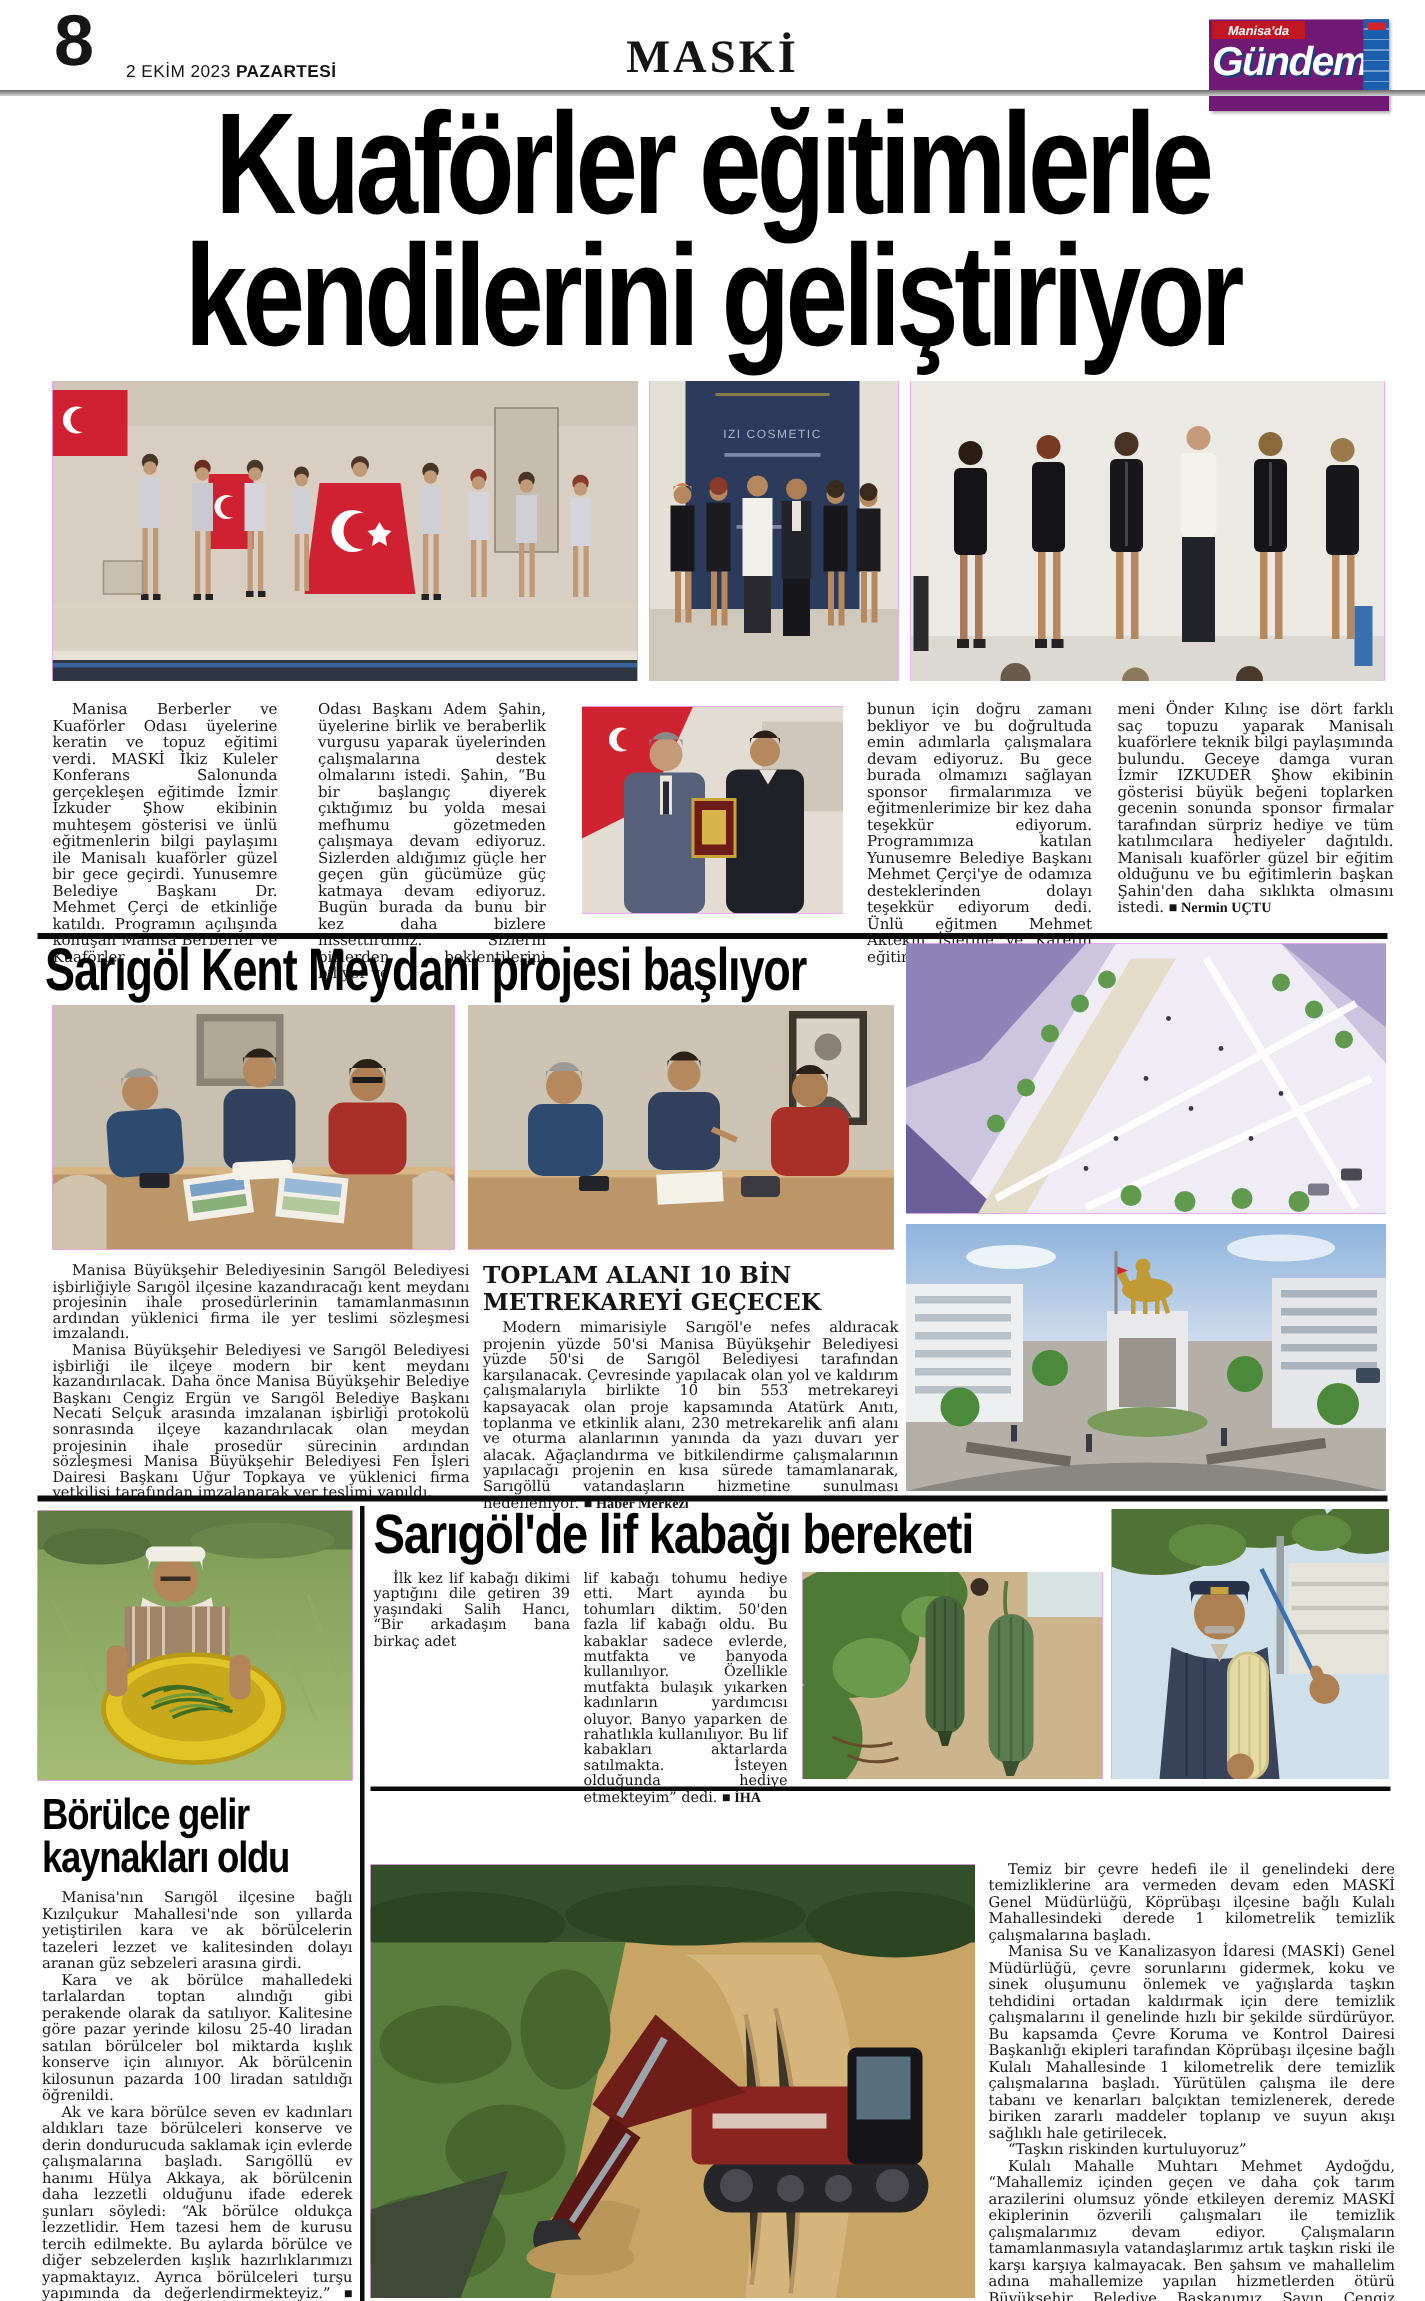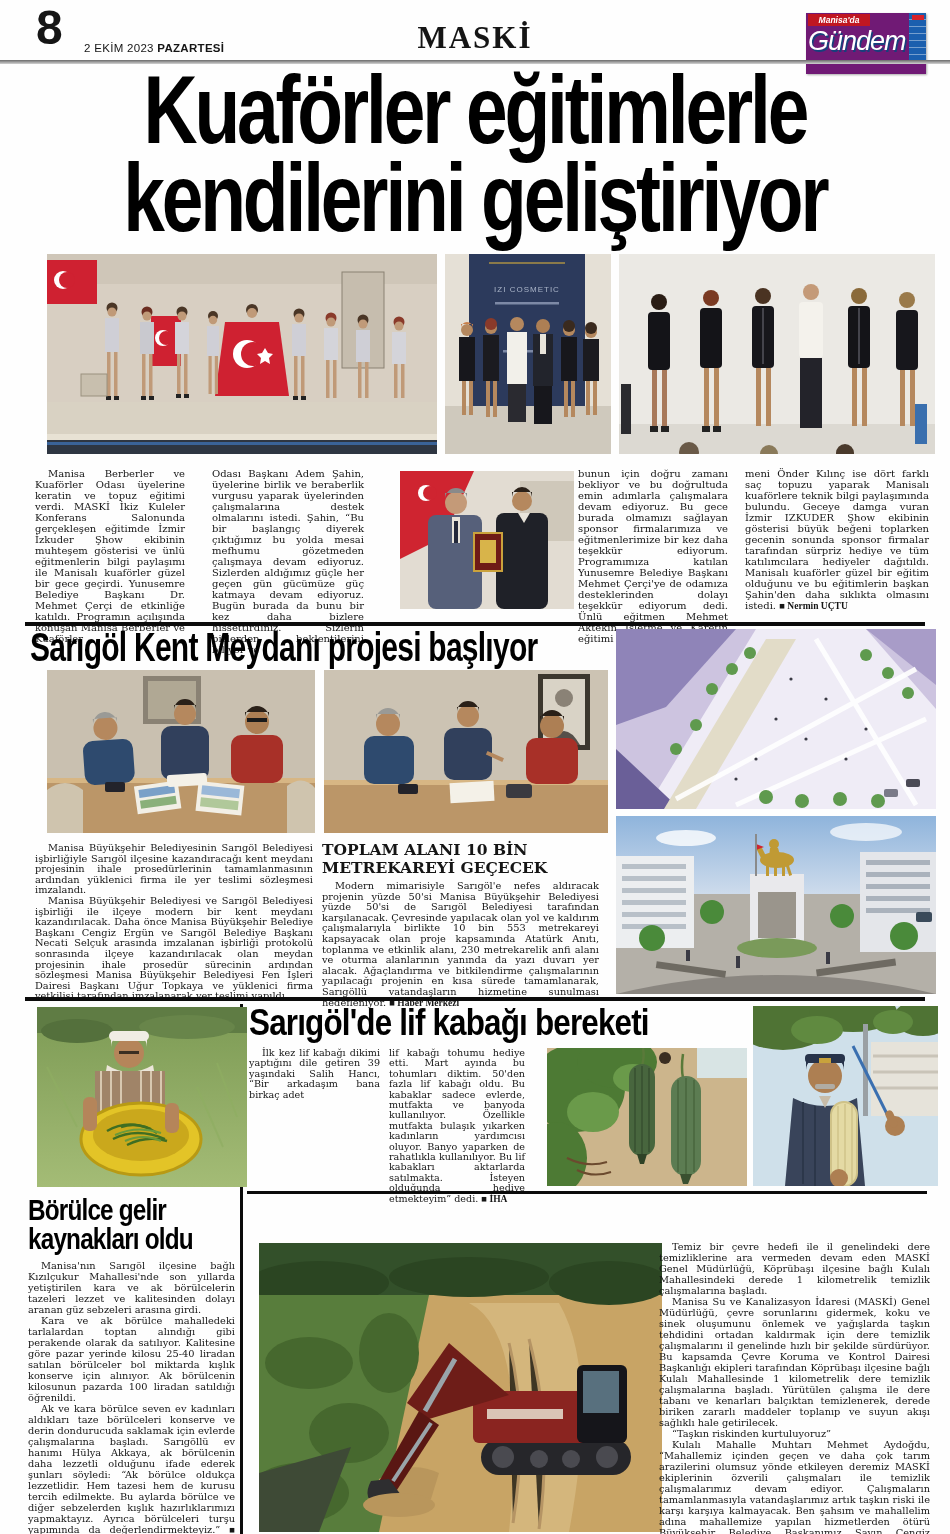--- a/index.html
+++ b/index.html
@@ -14,33 +14,33 @@
   
   #hdr-num{left:36px;top:2px;font-family:"Liberation Sans",sans-serif;font-weight:bold;font-size:48px;line-height:52px;}
   #hdr-date{left:84px;top:42px;font-family:"Liberation Sans",sans-serif;font-size:11.5px;letter-spacing:.3px;}
   #hdr-date .dt-day{font-weight:bold;}
   #hdr-section{left:0;right:0;top:20px;text-align:center;font-family:"Liberation Serif",serif;
                font-weight:bold;font-size:31px;letter-spacing:2px;}
   #hdr-logo{left:806px;top:13px;width:120px;height:61px;background:#701a75;box-shadow:1px 1px 2px #00000055;}
   #logo-tag{position:absolute;left:2px;top:1px;width:62px;height:12px;background:#c01722;color:#fff;
             font-family:"Liberation Sans",sans-serif;font-style:italic;font-weight:bold;font-size:8.5px;
             line-height:12px;text-align:center;}
-  #logo-name{position:absolute;left:2px;top:12px;font-family:"Liberation Sans",sans-serif;font-weight:normal;
+  #logo-name{position:absolute;left:2px;top:12px;font-family:"Liberation Sans",sans-serif;font-weight:bold;
              font-style:italic;font-size:27px;line-height:32px;color:#fff;letter-spacing:-1px;
              text-shadow:1.5px 1.5px 0 #17407c;}
   #logo-strip{position:absolute;right:0;top:0;width:17px;height:47px;background:#1b5fae;
               background-image:repeating-linear-gradient(#1b5fae 0 6px,#ffffff66 6px 7px);}
   #logo-strip-tag{position:absolute;right:2px;top:2px;width:12px;height:5px;background:#d6222a;}
   #hdr-rule{left:0;top:60px;width:950px;height:4px;background:linear-gradient(#6a6a6a,#d2d2d2);}
   
   #lead-headline{left:15px;top:66px;width:920px;text-align:center;}
   .lead-line{display:inline-block;white-space:nowrap;font-family:"Liberation Sans",sans-serif;
              font-weight:bold;color:#000;font-size:96px;line-height:88px;letter-spacing:-4px;
              transform:scaleX(.78);transform-origin:center;}
-  .photo{background:#d946ef;overflow:hidden;margin-left:12px;}
+  .photo{background:#d946ef;overflow:hidden;}
   .photo svg{display:block;width:100%;height:100%;}
   #photoA{left:35px;top:254px;width:390px;height:200px;}
   #photoB{left:433px;top:254px;width:166px;height:200px;}
   #photoC{left:607px;top:254px;width:316px;height:200px;}
   .a1col{top:468px;font-size:10px;line-height:11px;}
   #a1c1{left:35px;width:150px;}
   #a1c2{left:212px;width:152px;}
   #a1c3{left:578px;width:150px;}
   #a1c4{left:745px;width:184px;}
   #plaquePhoto{left:388px;top:471px;width:174px;height:138px;}

